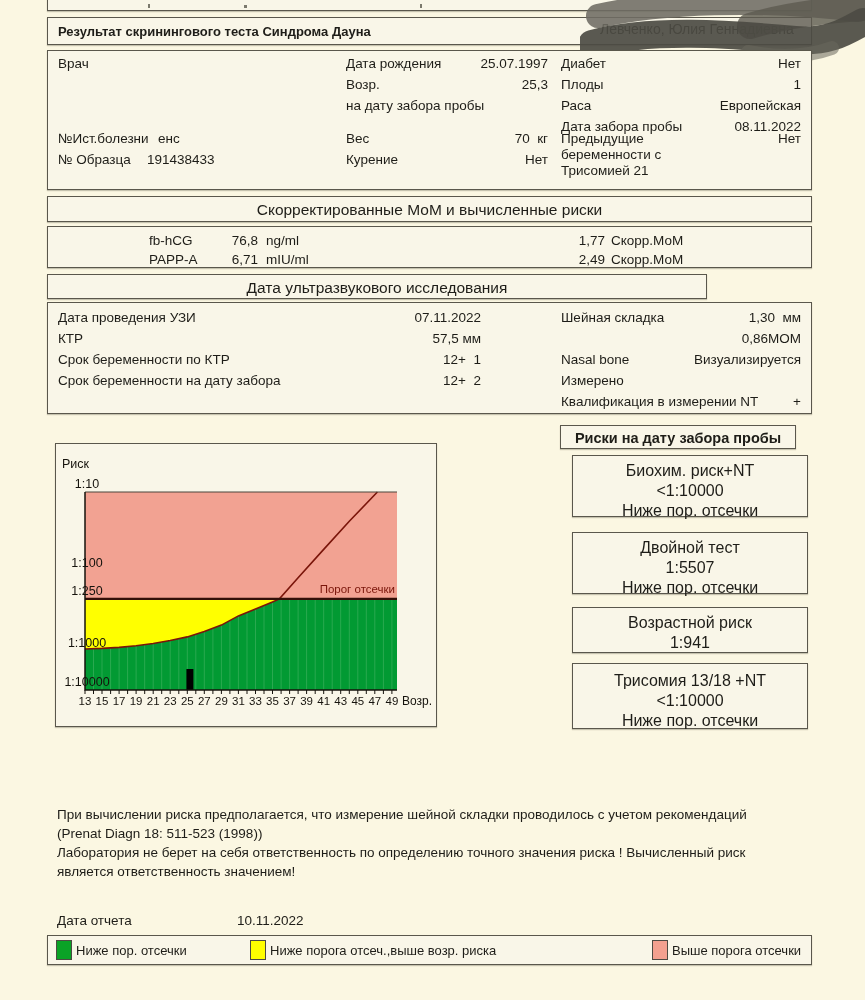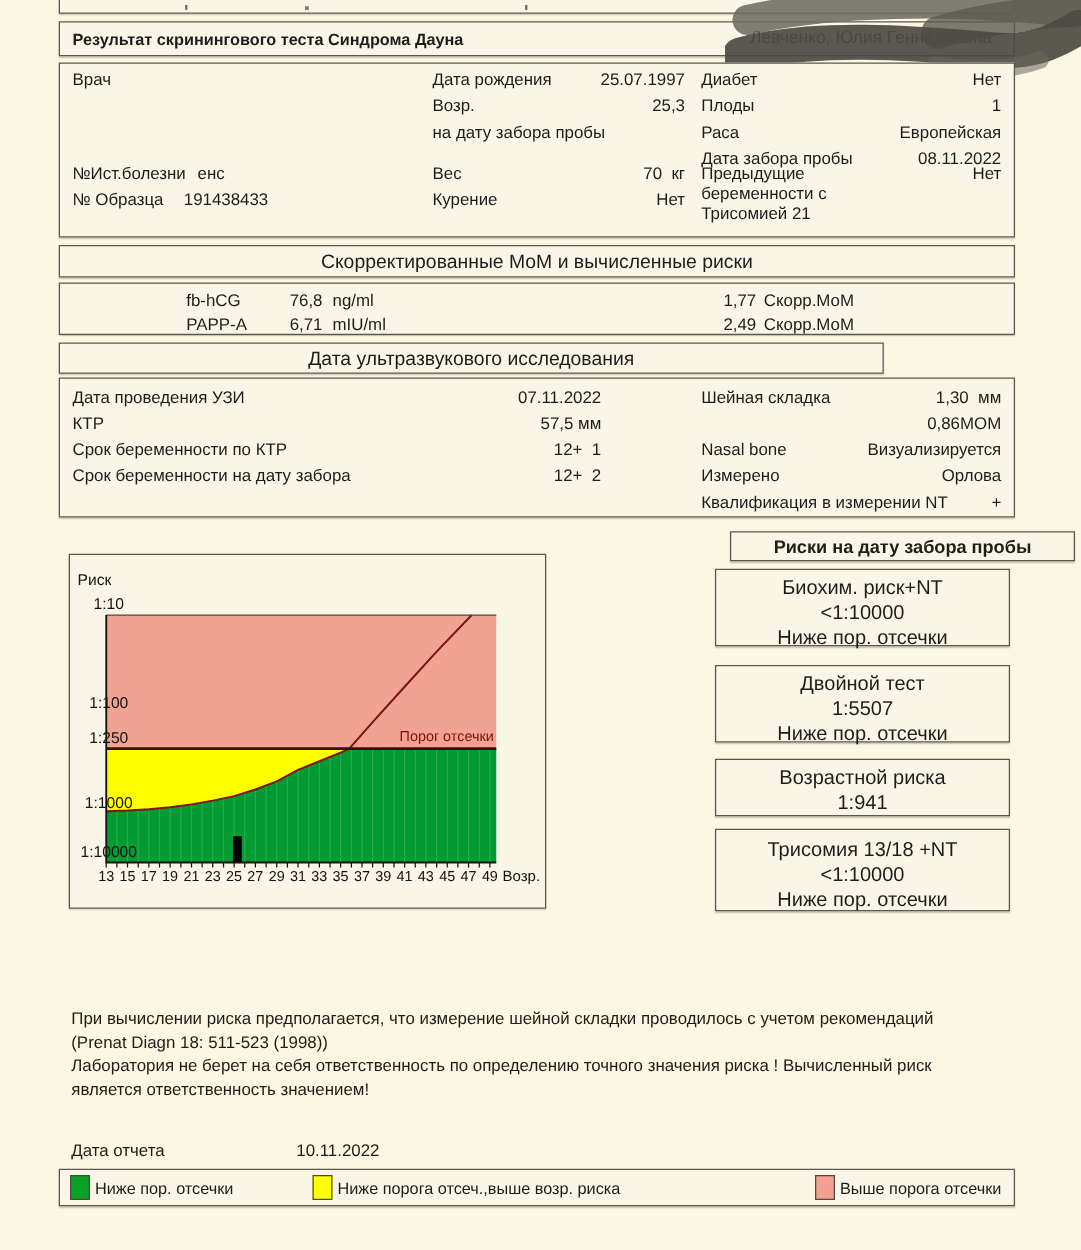--- a/index.html
+++ b/index.html
@@ -100,21 +100,20 @@
     <span class="t r" style="left:280px;top:48px;width:153px">12+  1</span>
     <span class="t" style="left:10px;top:69px">Срок беременности на дату забора</span>
     <span class="t r" style="left:280px;top:69px;width:153px">12+  2</span>
 
     <span class="t" style="left:513px;top:6px">Шейная складка</span>
     <span class="t r" style="left:513px;top:6px;width:240px">1,30  мм</span>
     <span class="t r" style="left:513px;top:27px;width:240px">0,86МОМ</span>
     <span class="t" style="left:513px;top:48px">Nasal bone</span>
     <span class="t r" style="left:513px;top:48px;width:240px">Визуализируется</span>
     <span class="t" style="left:513px;top:69px">Измерено</span>
-    <span class="t r" style="left:513px;top:69px;width:240px">Орлова</span>
     <span class="t" style="left:513px;top:90px">Квалификация в измерении NT</span>
     <span class="t r" style="left:513px;top:90px;width:240px">+</span>
   </div>
 
   <div class="box" style="left:55px;top:443px;width:382px;height:284px">
     <svg width="380" height="282" viewBox="0 0 380 282">
         <rect x="29" y="48" width="312" height="106.9" fill="#f2a292"></rect>
         <path d="M29 154.9 L223.4 154.9 L223.4 154.9 L216.5 158.1 L199.5 165.0 L182.4 171.9 L165.4 181.1 L148.3 187.6 L131.3 192.9 L114.2 196.5 L97.2 199.5 L80.1 201.8 L63.1 203.4 L46.0 204.4 L29.0 205.0 Z" fill="#ffff00"></path>
         <defs>
           <clipPath id="gclip">
@@ -227,35 +226,35 @@
         <text x="31" y="43.6" text-anchor="middle" font-size="12.5" fill="#16130d">1:10</text>
         <text x="31" y="122.6" text-anchor="middle" font-size="12.5" fill="#16130d">1:100</text>
         <text x="31" y="150.5" text-anchor="middle" font-size="12.5" fill="#16130d">1:250</text>
         <text x="31" y="202.6" text-anchor="middle" font-size="12.5" fill="#16130d">1:1000</text>
         <text x="31" y="241.6" text-anchor="middle" font-size="12.5" fill="#16130d">1:10000</text>
         <text x="6" y="24" font-size="12.5" fill="#16130d">Риск</text>
         <text x="339" y="148.9" text-anchor="end" font-size="11.5" fill="#7a150a">Порог отсечки</text>
       </svg>
   </div>
 
-  <div class="box" style="left:584px;top:425px;width:276px;height:24px">
+  <div class="box" style="left:560px;top:425px;width:236px;height:24px">
     <div class="ctitle b" style="line-height:24px;font-size:14.5px">Риски на дату забора пробы</div>
   </div>
   <div class="box" style="left:572px;top:455px;width:236px;height:62px">
     <div class="cline" style="top:7px">Биохим. риск+NT</div>
     <div class="cline" style="top:27px">&lt;1:10000</div>
     <div class="cline" style="top:47px">Ниже пор. отсечки</div>
   </div>
   <div class="box" style="left:572px;top:532px;width:236px;height:62px">
     <div class="cline" style="top:7px">Двойной тест</div>
     <div class="cline" style="top:27px">1:5507</div>
     <div class="cline" style="top:47px">Ниже пор. отсечки</div>
   </div>
   <div class="box" style="left:572px;top:607px;width:236px;height:46px">
-    <div class="cline" style="top:7px">Возрастной риска</div>
+    <div class="cline" style="top:7px">Возрастной риск</div>
     <div class="cline" style="top:27px">1:941</div>
   </div>
   <div class="box" style="left:572px;top:663px;width:236px;height:66px">
     <div class="cline" style="top:9px">Трисомия 13/18 +NT</div>
     <div class="cline" style="top:29px">&lt;1:10000</div>
     <div class="cline" style="top:49px">Ниже пор. отсечки</div>
   </div>
 
   <div>
     <span class="t" style="left:57px;top:806px">При вычислении риска предполагается, что измерение шейной складки проводилось с учетом рекомендаций</span>

